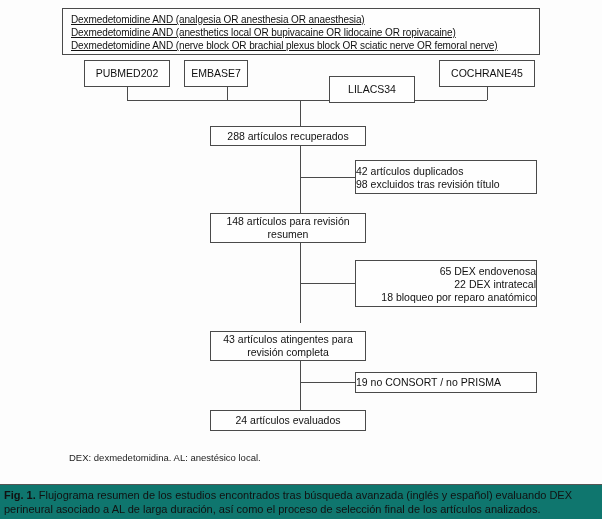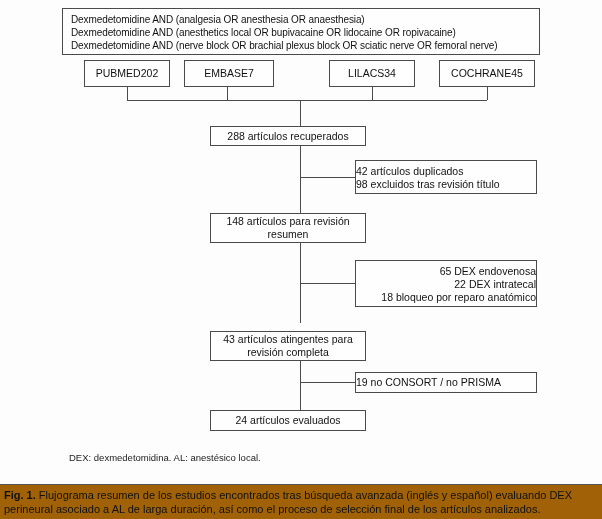--- a/index.html
+++ b/index.html
@@ -30,31 +30,32 @@
     color: #111;
   }
 
   .search-box {
     left: 62px; top: 8px;
     width: 478px; height: 47px;
     padding: 4px 8px;
     font-size: 10px;
     white-space: nowrap;
     letter-spacing: -0.1px;
+    text-decoration: underline;
   }
 
   .db-box {
     top: 60px; height: 27px;
     display: flex; 
     align-items: center; justify-content: center;
     text-align: center;
   }
   .db-pubmed   { left: 84px;  width: 86px; }
-  .db-embase   { left: 184px; width: 90px; }
-  .db-lilacs   { left: 329px; width: 86px; }
+  .db-embase   { left: 184px; width: 64px; }
+  .db-lilacs   { left: 329px; width: 86px; margin-top: 16px; }
   .db-cochrane { left: 439px; width: 96px; }
 
   .center-box {
     left: 210px; width: 156px;
     display: flex; flex-direction: column;
     align-items: center; justify-content: center;
     text-align: center;
     padding: 2px 8px;
   }
   .box-recovered   { top: 126px; height: 20px; }
@@ -80,21 +81,21 @@
 
   .caption {
     position: absolute;
     left: 0; top: 484px;
     width: 602px; height: 35px;
     border-top: 1px solid #555;
     padding: 4px 4px 0 4px;
     font-size: 11px;
     line-height: 13.5px;
     color: #111;
-    background: #a16207;
+    background: #0f766e;
   }
   .caption b { font-weight: bold; }
 </style>
 </head>
 <body>
 
 <div class="page">
 
   <svg class="connectors" width="602" height="519" viewBox="0 0 602 519" xmlns="http://www.w3.org/2000/svg">
     <g stroke="#4a4a4a" stroke-width="1" shape-rendering="crispEdges">

